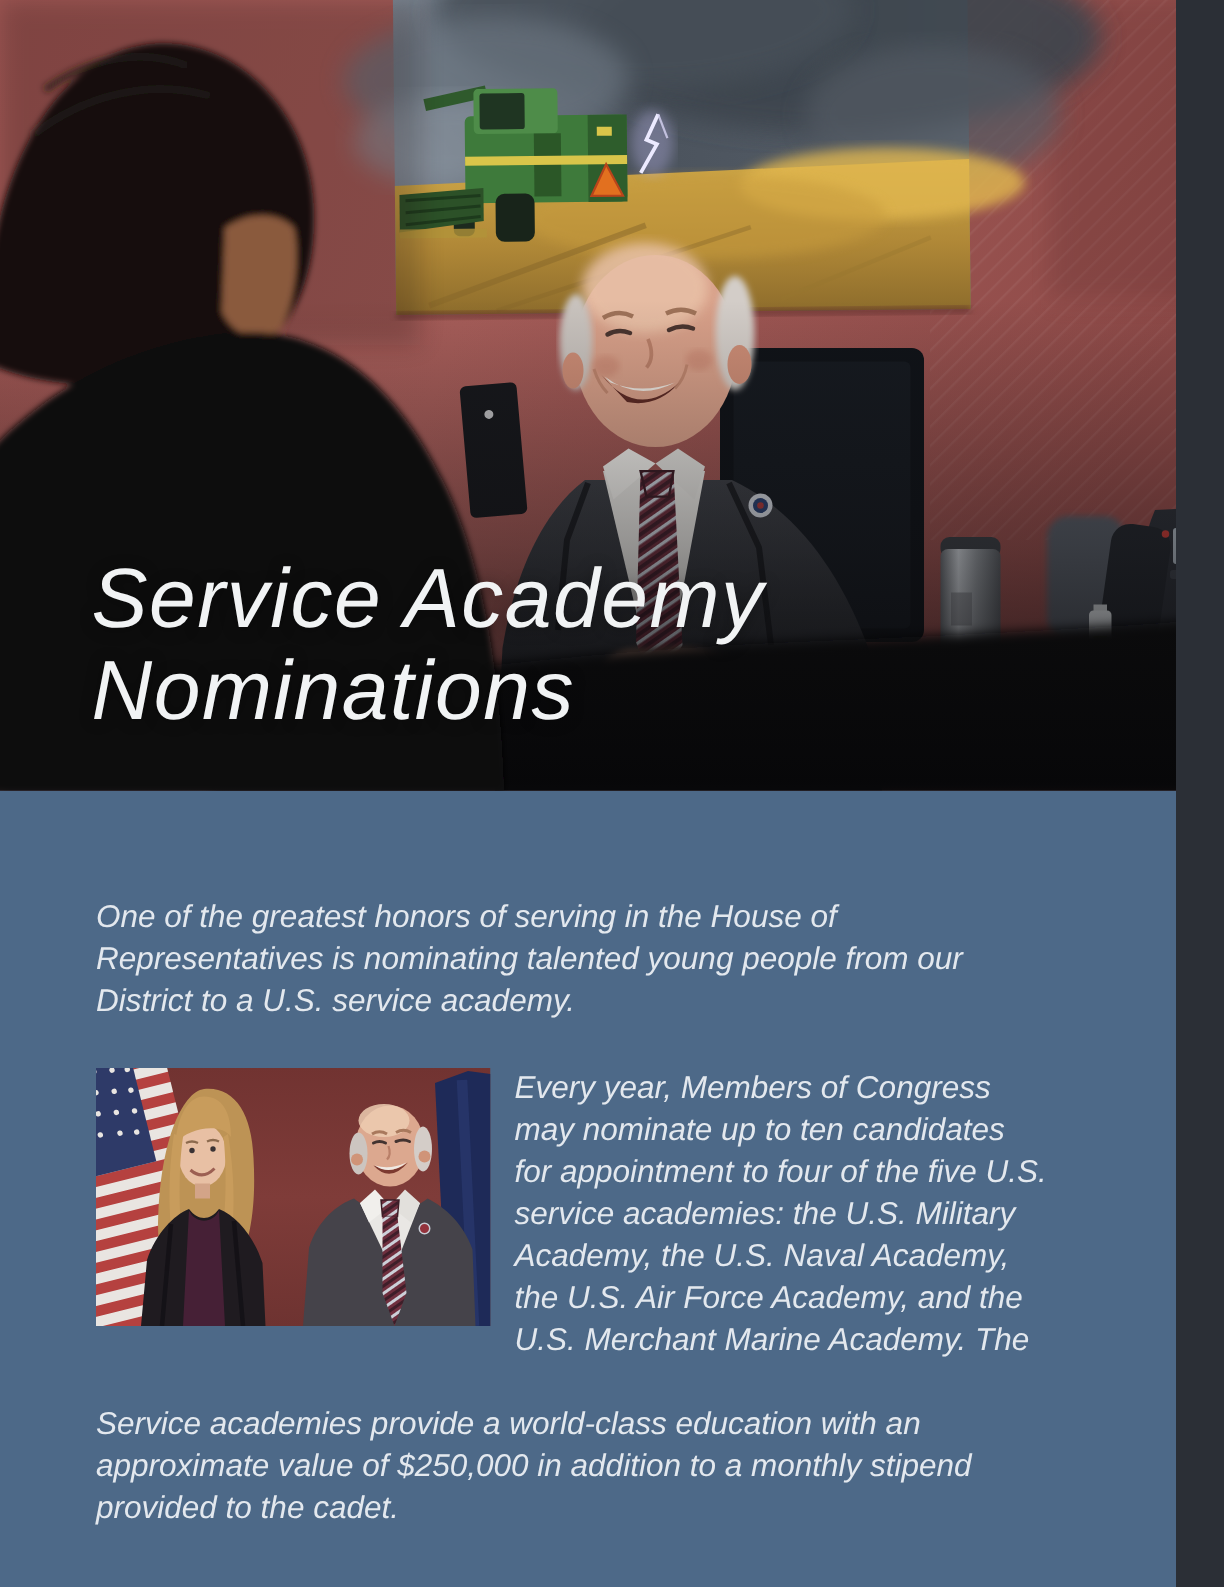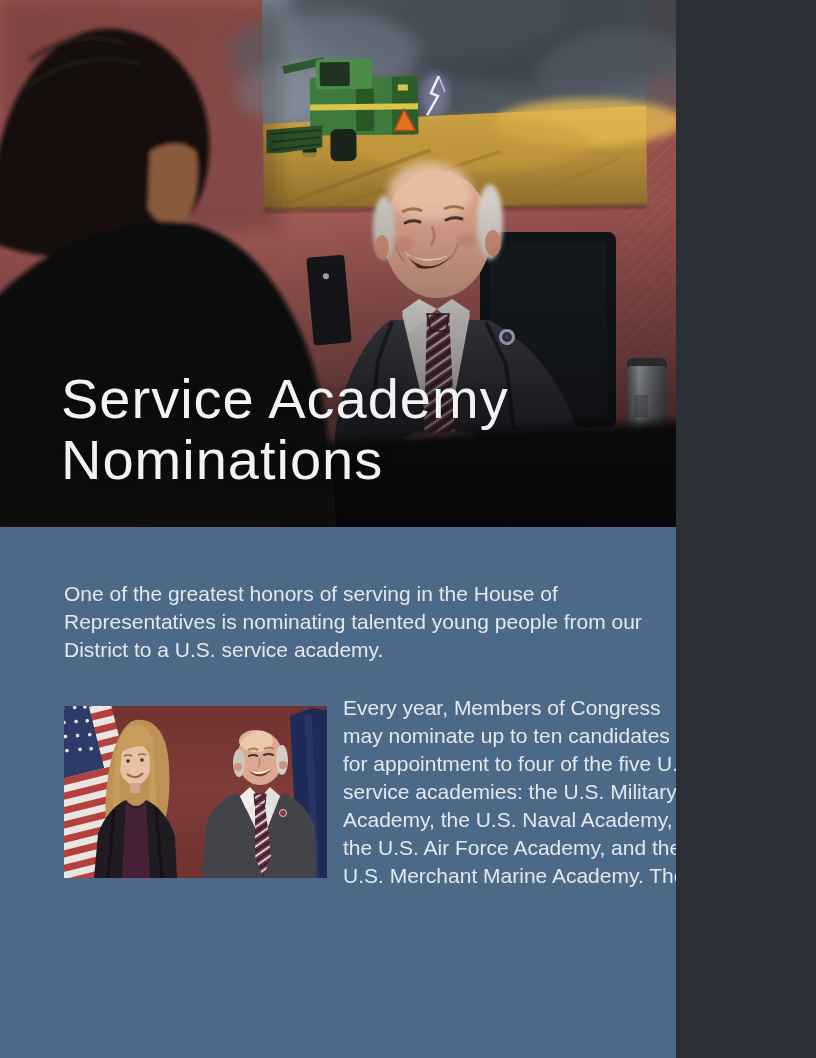--- a/index.html
+++ b/index.html
@@ -4,24 +4,25 @@
 <style>
   :root{
     --section-bg:#4d6988;
     --body-text:#e3e8ee;
     --title-text:#f1f3f4;
   }
   *{box-sizing:border-box;margin:0;padding:0;}
   html,body{background:#2b2f36;}
   .page{
     position:relative;
-    width:676px;height:1058px;
+    width:784px;height:1058px;
     overflow:hidden;
     background:var(--section-bg);
     font-family:"Liberation Sans","DejaVu Sans",sans-serif;
+    font-style:italic;
   }
   
   .hero{
     position:relative;
     width:816px;height:527px;
     overflow:hidden;
     background:#1a1414;
   }
   .hero-art{position:absolute;inset:0;display:block;}
   .hero-title{
@@ -30,35 +31,35 @@
     font-size:56px;
     line-height:61px;
     font-weight:300;
     letter-spacing:1px;
     color:var(--title-text);
     white-space:pre;
     text-shadow:0 1px 10px rgba(0,0,0,.35);
   }
   
   .content{
-    padding:53px 64px 0 64px;
+    padding:71px 64px 0 64px;
     color:var(--body-text);
   }
   .para{
     font-size:21px;
     line-height:28px;
     white-space:pre;
     letter-spacing:0;
   }
   .media-row{
     margin-top:30px;
     display:flex;
     gap:16px;
     height:196px;
-    align-items:center;
+    align-items:flex-start;
   }
   .inset{
     width:263px;height:172px;
     flex:none;display:block;
   }
   .p2b{margin-top:-4px;}
   .p3{margin-top:28px;}
 </style>
 </head>
 <body>
@@ -352,14 +353,17 @@
       <p class="para col">Every year, Members of Congress
 may nominate up to ten candidates
 for appointment to four of the five U.S.
 service academies: the U.S. Military
 Academy, the U.S. Naval Academy,
 the U.S. Air Force Academy, and the
 U.S. Merchant Marine Academy. The</p>
     </div>
 
 
+    <p class="para p3">Service academies provide a world-class education with an
+approximate value of $250,000 in addition to a monthly stipend
+provided to the cadet.</p>
   </section>
 </div>
 
 </body></html>

